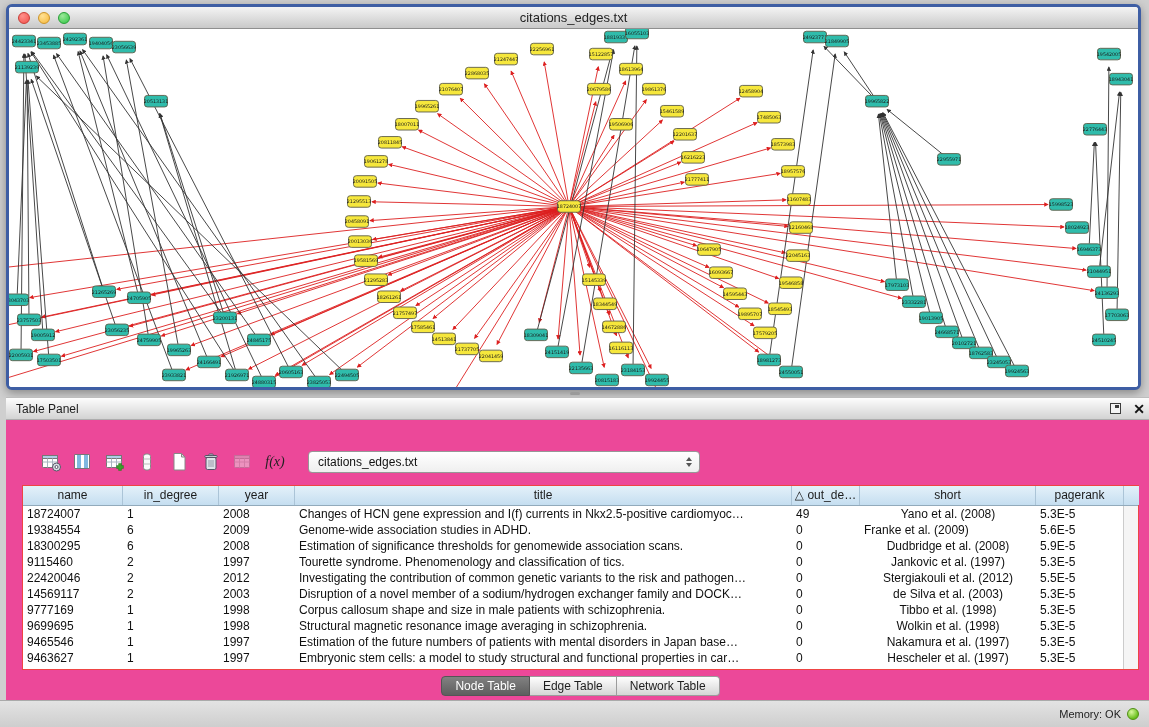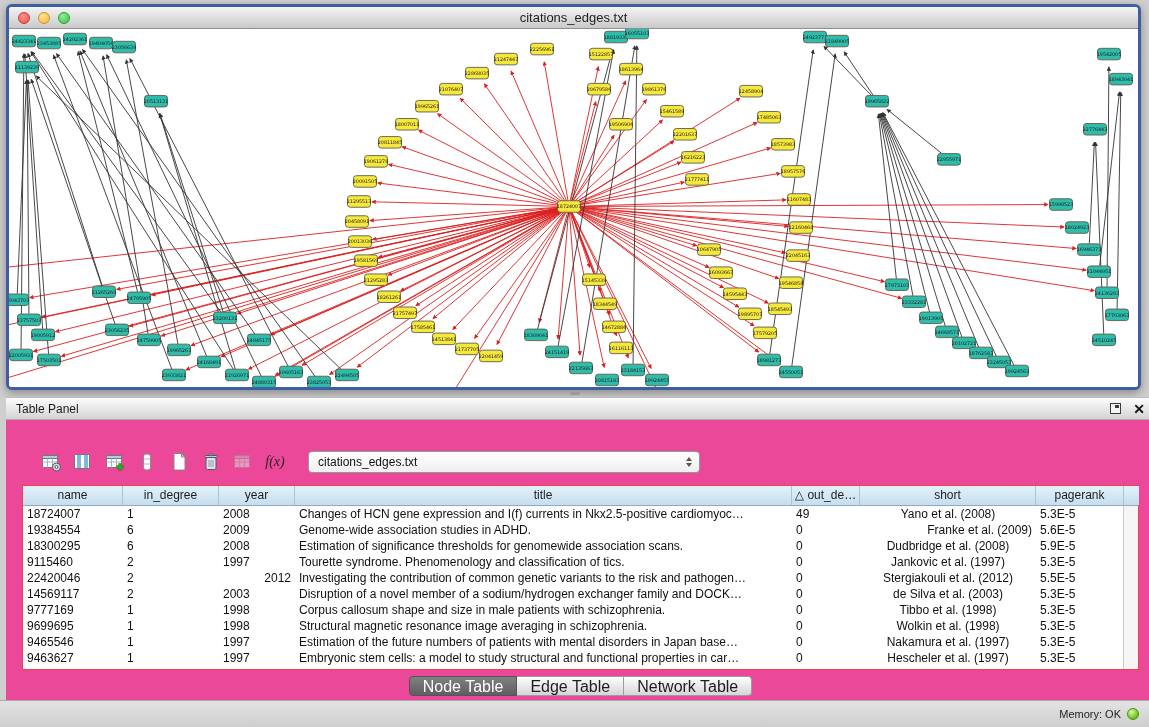--- a/index.html
+++ b/index.html
@@ -79,21 +79,21 @@
     border-right:1px solid #abc4d7; overflow:hidden; white-space:nowrap; flex:none;
   }
   .th.stub { border-right:none; background:linear-gradient(#e4f1fa,#c5def0); }
   .tbody { position:absolute; top:20px; left:0; right:15px; bottom:0; overflow:hidden; background:#fff; }
   .tr { display:flex; height:16px; line-height:16px; }
   .td { font-size:12px; color:#101010; padding:0 4px; overflow:hidden; white-space:nowrap; flex:none; }
   .vscroll { position:absolute; top:20px; right:0; width:15px; bottom:0; background:#f5f5f5; border-left:1px solid #cccccc; }
 
   .tabs { position:absolute; top:279px; left:0; width:100%; display:flex; justify-content:center; }
   .tab {
-    height:20px; line-height:19px; padding:0 13px; font-size:16px; color:#1e1e1e;
+    height:20px; line-height:19px; padding:0 13px; font-size:12px; color:#1e1e1e;
     background:linear-gradient(#fefefe,#d5d5d5); border:1px solid #9c9c9c; border-left:none;
   }
   .tab:first-child { border-left:1px solid #9c9c9c; border-radius:4px 0 0 4px; }
   .tab:last-child { border-radius:0 4px 4px 0; }
   .tab.active { background:linear-gradient(#818181,#5e5e5e); color:#fff; border-color:#555; }
 
   
   .statusbar {
     position:absolute; left:0; top:700px; width:1149px; height:27px;
     background:linear-gradient(#e3e3e3,#cecece); border-top:1px solid #aaa;
@@ -791,21 +791,21 @@
           <div class="td" style="width: 68px; text-align: left;">49</div>
           <div class="td" style="width: 176px; text-align: center;">Yano et al. (2008)</div>
           <div class="td" style="width: 88px; text-align: left;">5.3E-5</div>
         </div>
         <div class="tr">
           <div class="td" style="width: 100px; text-align: left;">19384554</div>
           <div class="td" style="width: 96px; text-align: left;">6</div>
           <div class="td" style="width: 76px; text-align: left;">2009</div>
           <div class="td" style="width: 497px; text-align: left;">Genome-wide association studies in ADHD.</div>
           <div class="td" style="width: 68px; text-align: left;">0</div>
-          <div class="td" style="width: 176px; text-align: right;">Franke et al. (2009)</div>
+          <div class="td" style="width: 176px; text-align: left;">Franke et al. (2009)</div>
           <div class="td" style="width: 88px; text-align: left;">5.6E-5</div>
         </div>
         <div class="tr">
           <div class="td" style="width: 100px; text-align: left;">18300295</div>
           <div class="td" style="width: 96px; text-align: left;">6</div>
           <div class="td" style="width: 76px; text-align: left;">2008</div>
           <div class="td" style="width: 497px; text-align: left;">Estimation of significance thresholds for genomewide association scans.</div>
           <div class="td" style="width: 68px; text-align: left;">0</div>
           <div class="td" style="width: 176px; text-align: center;">Dudbridge et al. (2008)</div>
           <div class="td" style="width: 88px; text-align: left;">5.9E-5</div>
@@ -815,21 +815,21 @@
           <div class="td" style="width: 96px; text-align: left;">2</div>
           <div class="td" style="width: 76px; text-align: left;">1997</div>
           <div class="td" style="width: 497px; text-align: left;">Tourette syndrome. Phenomenology and classification of tics.</div>
           <div class="td" style="width: 68px; text-align: left;">0</div>
           <div class="td" style="width: 176px; text-align: center;">Jankovic et al. (1997)</div>
           <div class="td" style="width: 88px; text-align: left;">5.3E-5</div>
         </div>
         <div class="tr">
           <div class="td" style="width: 100px; text-align: left;">22420046</div>
           <div class="td" style="width: 96px; text-align: left;">2</div>
-          <div class="td" style="width: 76px; text-align: right;">2012</div>
+          <div class="td" style="width: 76px; text-align: left;">2012</div>
           <div class="td" style="width: 497px; text-align: left;">Investigating the contribution of common genetic variants to the risk and pathogen…</div>
           <div class="td" style="width: 68px; text-align: left;">0</div>
           <div class="td" style="width: 176px; text-align: center;">Stergiakouli et al. (2012)</div>
           <div class="td" style="width: 88px; text-align: left;">5.5E-5</div>
         </div>
         <div class="tr">
           <div class="td" style="width: 100px; text-align: left;">14569117</div>
           <div class="td" style="width: 96px; text-align: left;">2</div>
           <div class="td" style="width: 76px; text-align: left;">2003</div>
           <div class="td" style="width: 497px; text-align: left;">Disruption of a novel member of a sodium/hydrogen exchanger family and DOCK…</div>

